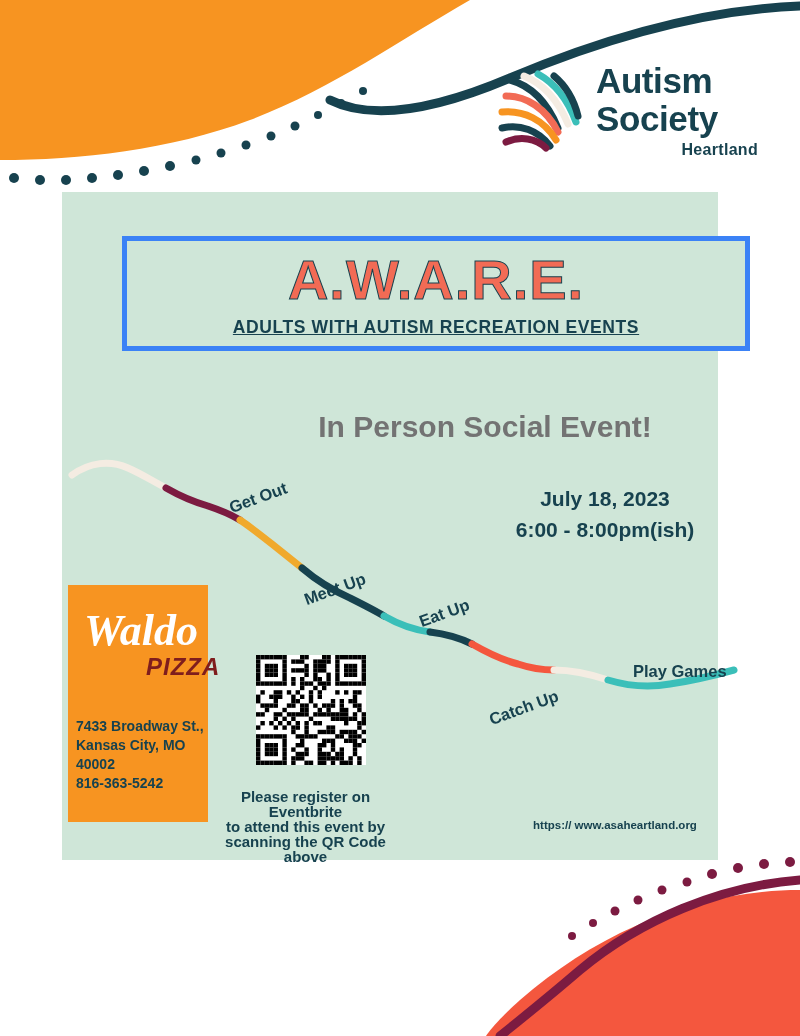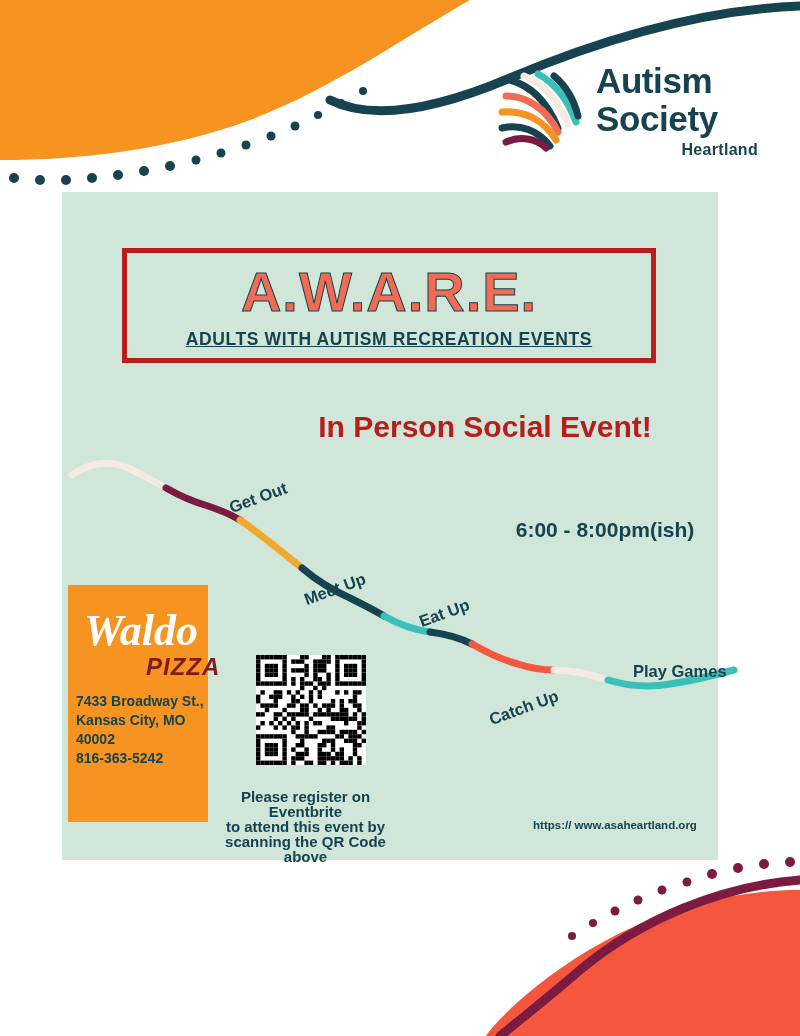--- a/index.html
+++ b/index.html
@@ -80,24 +80,24 @@
     top: 192px;
     width: 656px;
     height: 668px;
     background: #cfe6d8;
   }
 
   
   .aware-box {
     position: absolute;
     left: 122px;
-    top: 248px;
-    width: 534px;
+    top: 236px;
+    width: 628px;
     height: 115px;
-    border: 5px solid #b91c1c;
+    border: 5px solid #3b82f6;
     background: #cfe6d8;
     box-sizing: border-box;
   }
   .aware-title {
     position: absolute;
     left: 0;
     top: 6px;
     width: 100%;
     text-align: center;
     font-family: "Liberation Sans", sans-serif;
@@ -124,21 +124,21 @@
   
   .headline {
     position: absolute;
     left: 260px;
     top: 410px;
     width: 450px;
     text-align: center;
     font-family: "Liberation Sans", sans-serif;
     font-weight: bold;
     font-size: 30px;
-    color: #b91c1c;
+    color: #737373;
   }
   .date-line1 {
     position: absolute;
     left: 480px;
     top: 487px;
     width: 250px;
     text-align: center;
     font-family: "Liberation Sans", sans-serif;
     font-weight: bold;
     font-size: 21px;
@@ -198,21 +198,21 @@
     font-family: "Liberation Sans", sans-serif;
     font-weight: bold;
     font-style: italic;
     font-size: 24px;
     letter-spacing: 1px;
     color: #7f1d1d;
   }
   .waldo-addr {
     position: absolute;
     left: 8px;
-    top: 107px;
+    top: 132px;
     width: 158px;
     font-family: "Liberation Sans", sans-serif;
     font-weight: bold;
     font-size: 14px;
     line-height: 19px;
     color: #17424f;
   }
 
   
   .qr {
@@ -316,20 +316,21 @@
   </div>
 
   <div class="panel"></div>
 
   <div class="aware-box">
     <div class="aware-title">A.W.A.R.E.</div>
     <div class="aware-sub">ADULTS WITH AUTISM RECREATION EVENTS</div>
   </div>
 
   <div class="headline">In Person Social Event!</div>
+  <div class="date-line1">July 18, 2023</div>
   <div class="date-line2">6:00 - 8:00pm(ish)</div>
 
   <svg class="path-svg" viewBox="0 0 680 290">
     <g fill="none" stroke-width="7" stroke-linecap="round">
       <path d="M10,35 C28,22 48,20 66,28 C80,34 92,42 104,48" stroke="#f4ece2"></path>
       <path d="M104,48 C118,56 132,62 146,66 C158,70 168,74 178,80" stroke="#7c1b41"></path>
       <path d="M178,80 C190,88 200,96 210,104 C220,112 230,120 240,128" stroke="#f0a92c"></path>
       <path d="M240,128 C254,140 270,150 288,158 C300,164 312,170 322,176" stroke="#17424f"></path>
       <path d="M322,176 C336,184 352,190 368,192" stroke="#3bbfb9"></path>
       <path d="M368,192 C384,194 398,198 410,204" stroke="#17424f"></path>

